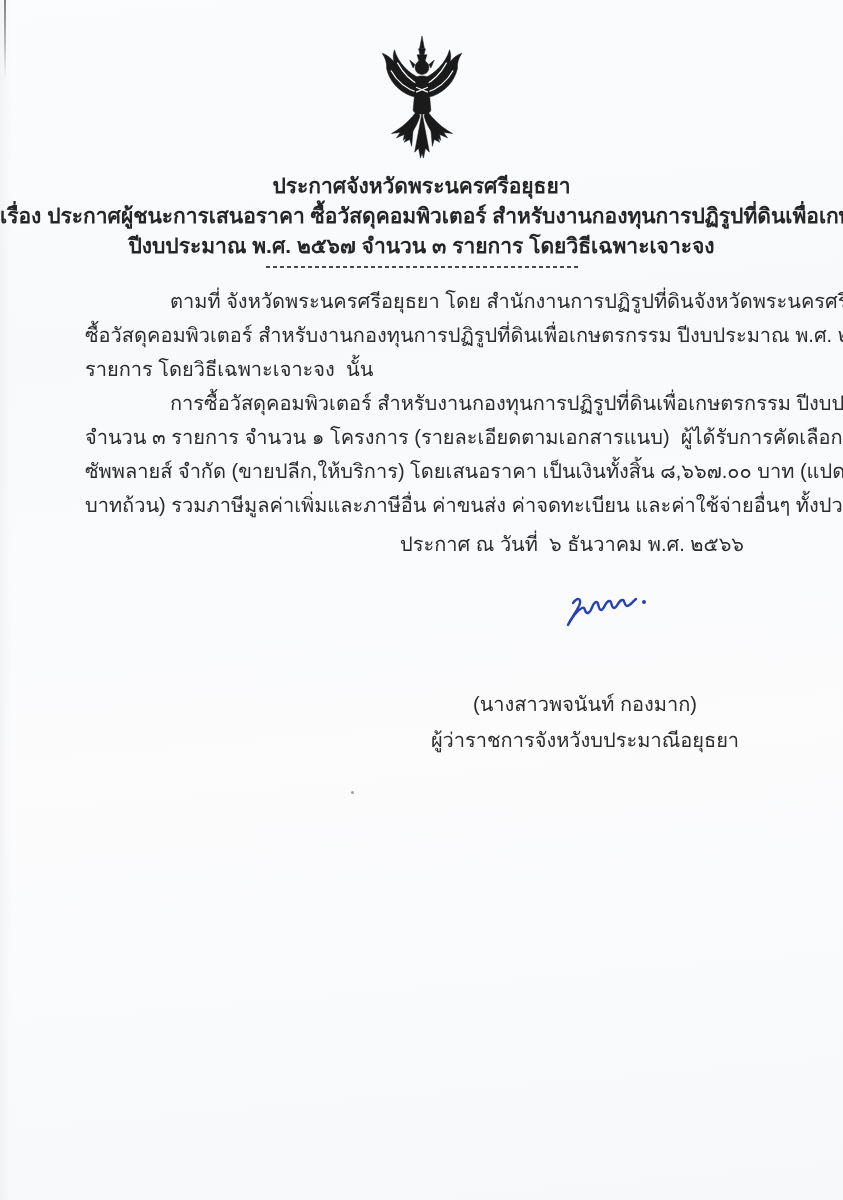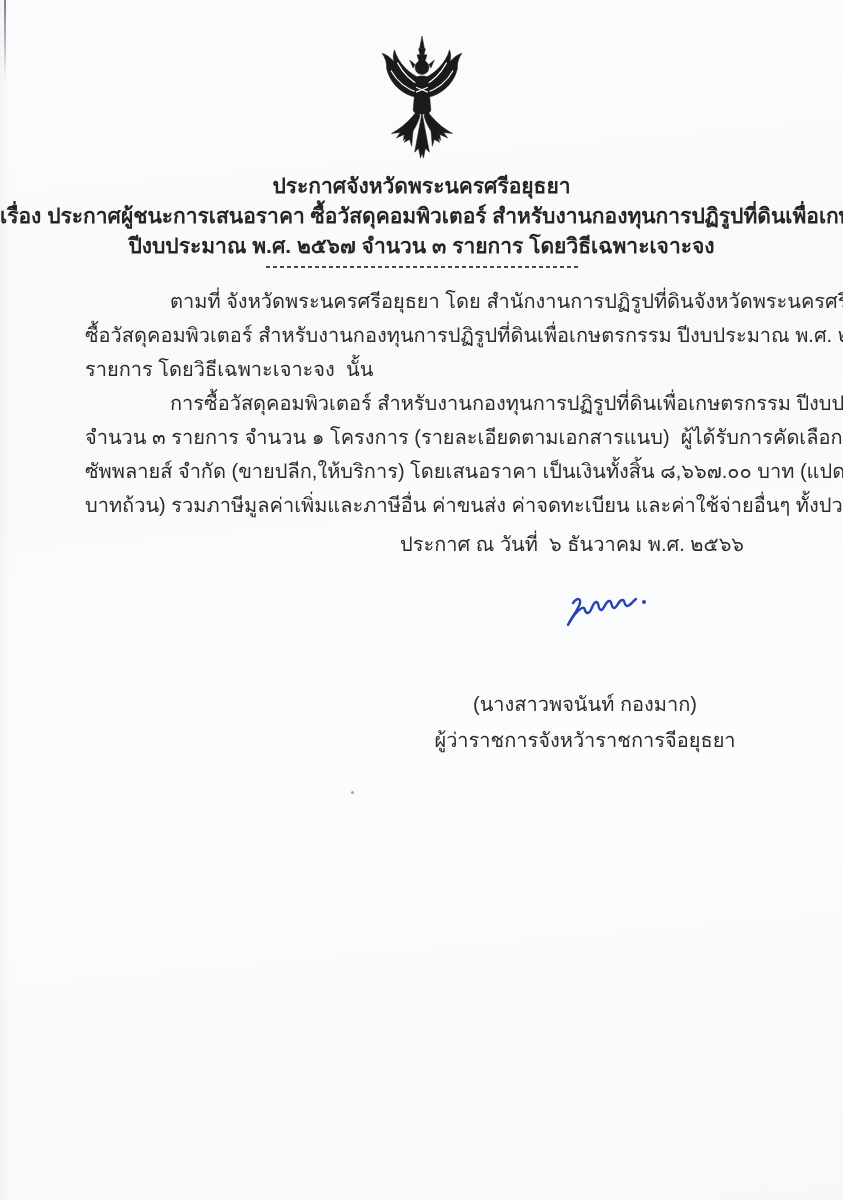--- a/index.html
+++ b/index.html
@@ -171,18 +171,18 @@
 
   <div class="signature">
     <svg viewBox="0 0 90 40" xmlns="http://www.w3.org/2000/svg">
       <path d="M12 14 C17 7 21 10 18 17 C14 25 9 31 7 36 C12 27 17 21 21 19 C25 17 23 25 27 24 C31 23 31 14 35 13 C38 12 37 21 40 21 C43 21 44 13 48 12 C51 11 50 19 53 19 C56 19 57 12 61 11 C64 10 63 17 66 17 C69 17 71 13 75 10" fill="none" stroke="#2743b2" stroke-width="2.4" stroke-linecap="round" stroke-linejoin="round"></path>
       <circle cx="83" cy="13" r="2" fill="#2743b2"></circle>
     </svg>
   </div>
 
   <div class="footer-block">
     <div>(นางสาวพจนันท์ กองมาก)</div>
-    <div>ผู้ว่าราชการจังหวัาราชการจีอยุธยา</div>
+    <div>ผู้ว่าราชการจังหวังบประมาณีอยุธยา</div>
   </div>
 
   <div class="speck"></div>
 
 </div>
 
 </body></html>

